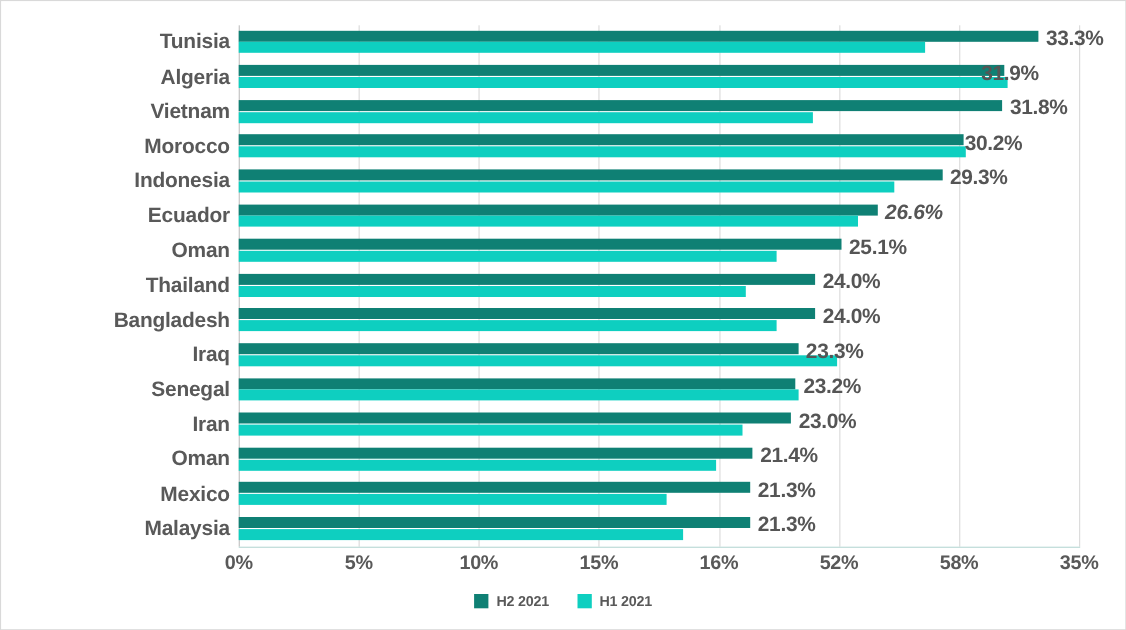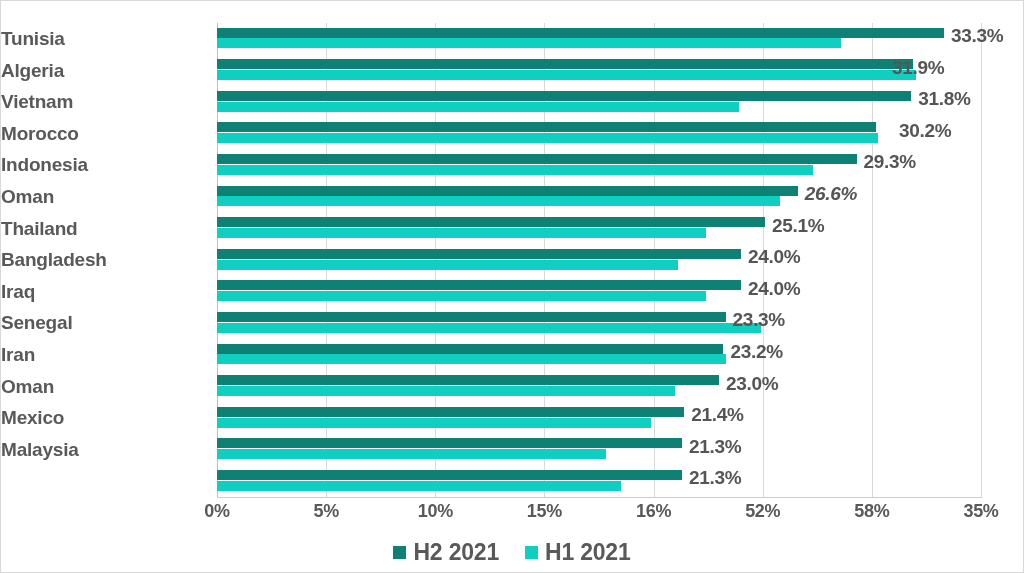--- a/index.html
+++ b/index.html
@@ -94,20 +94,21 @@
   #category-axis {
     position: absolute;
     left: 0;
     top: 22px;
     width: 208px;
     height: 474px;
   }
   .cat-label {
     height: 31.6px;
     line-height: 31.6px;
+    text-align: right;
     font-size: 19px;
     font-weight: bold;
     color: #595959;
     white-space: nowrap;
     letter-spacing: -0.2px;
   }
 
   
   #x-axis {
     position: absolute;
@@ -142,21 +143,21 @@
     display: flex;
     align-items: center;
     gap: 7px;
   }
   .legend-swatch {
     width: 13px;
     height: 13px;
     display: inline-block;
   }
   .legend-text {
-    font-size: 23px;
+    font-size: 13px;
     font-weight: bold;
     color: #595959;
     white-space: nowrap;
     letter-spacing: -0.2px;
   }
 </style>
 </head>
 <body>
 
 <div id="chart-frame">
@@ -173,20 +174,21 @@
     </div>
 
   <div id="axis-baseline"></div>
 
   <div id="category-axis">
       <div class="cat-label">Tunisia</div>
       <div class="cat-label">Algeria</div>
       <div class="cat-label">Vietnam</div>
       <div class="cat-label">Morocco</div>
       <div class="cat-label">Indonesia</div>
+      <div class="cat-label">Ecuador</div>
       <div class="cat-label">Oman</div>
       <div class="cat-label">Thailand</div>
       <div class="cat-label">Bangladesh</div>
       <div class="cat-label">Iraq</div>
       <div class="cat-label">Senegal</div>
       <div class="cat-label">Iran</div>
       <div class="cat-label">Oman</div>
       <div class="cat-label">Mexico</div>
       <div class="cat-label">Malaysia</div>
     </div>
@@ -203,21 +205,21 @@
         <div class="bar-label" style="left: 675px;">31.9%</div>
       </div>
       <div class="row">
         <div class="bar h2" style="width: 694.149px; background: rgb(15, 128, 116);"></div>
         <div class="bar h1" style="width: 521.703px; background: rgb(14, 207, 192);"></div>
         <div class="bar-label" style="left: 701.149px;">31.8%</div>
       </div>
       <div class="row">
         <div class="bar h2" style="width: 659.223px; background: rgb(15, 128, 116);"></div>
         <div class="bar h1" style="width: 661.406px; background: rgb(14, 207, 192);"></div>
-        <div class="bar-label" style="left: 682px;">30.2%</div>
+        <div class="bar-label" style="left: 660px;">30.2%</div>
       </div>
       <div class="row">
         <div class="bar h2" style="width: 639.577px; background: rgb(15, 128, 116);"></div>
         <div class="bar h1" style="width: 595.92px; background: rgb(14, 207, 192);"></div>
         <div class="bar-label" style="left: 646.577px;">29.3%</div>
       </div>
       <div class="row">
         <div class="bar h2" style="width: 580.64px; background: rgb(15, 128, 116);"></div>
         <div class="bar h1" style="width: 563.177px; background: rgb(14, 207, 192);"></div>
         <div class="bar-label" style="left: 587.64px; font-style: italic;">26.6%</div>

